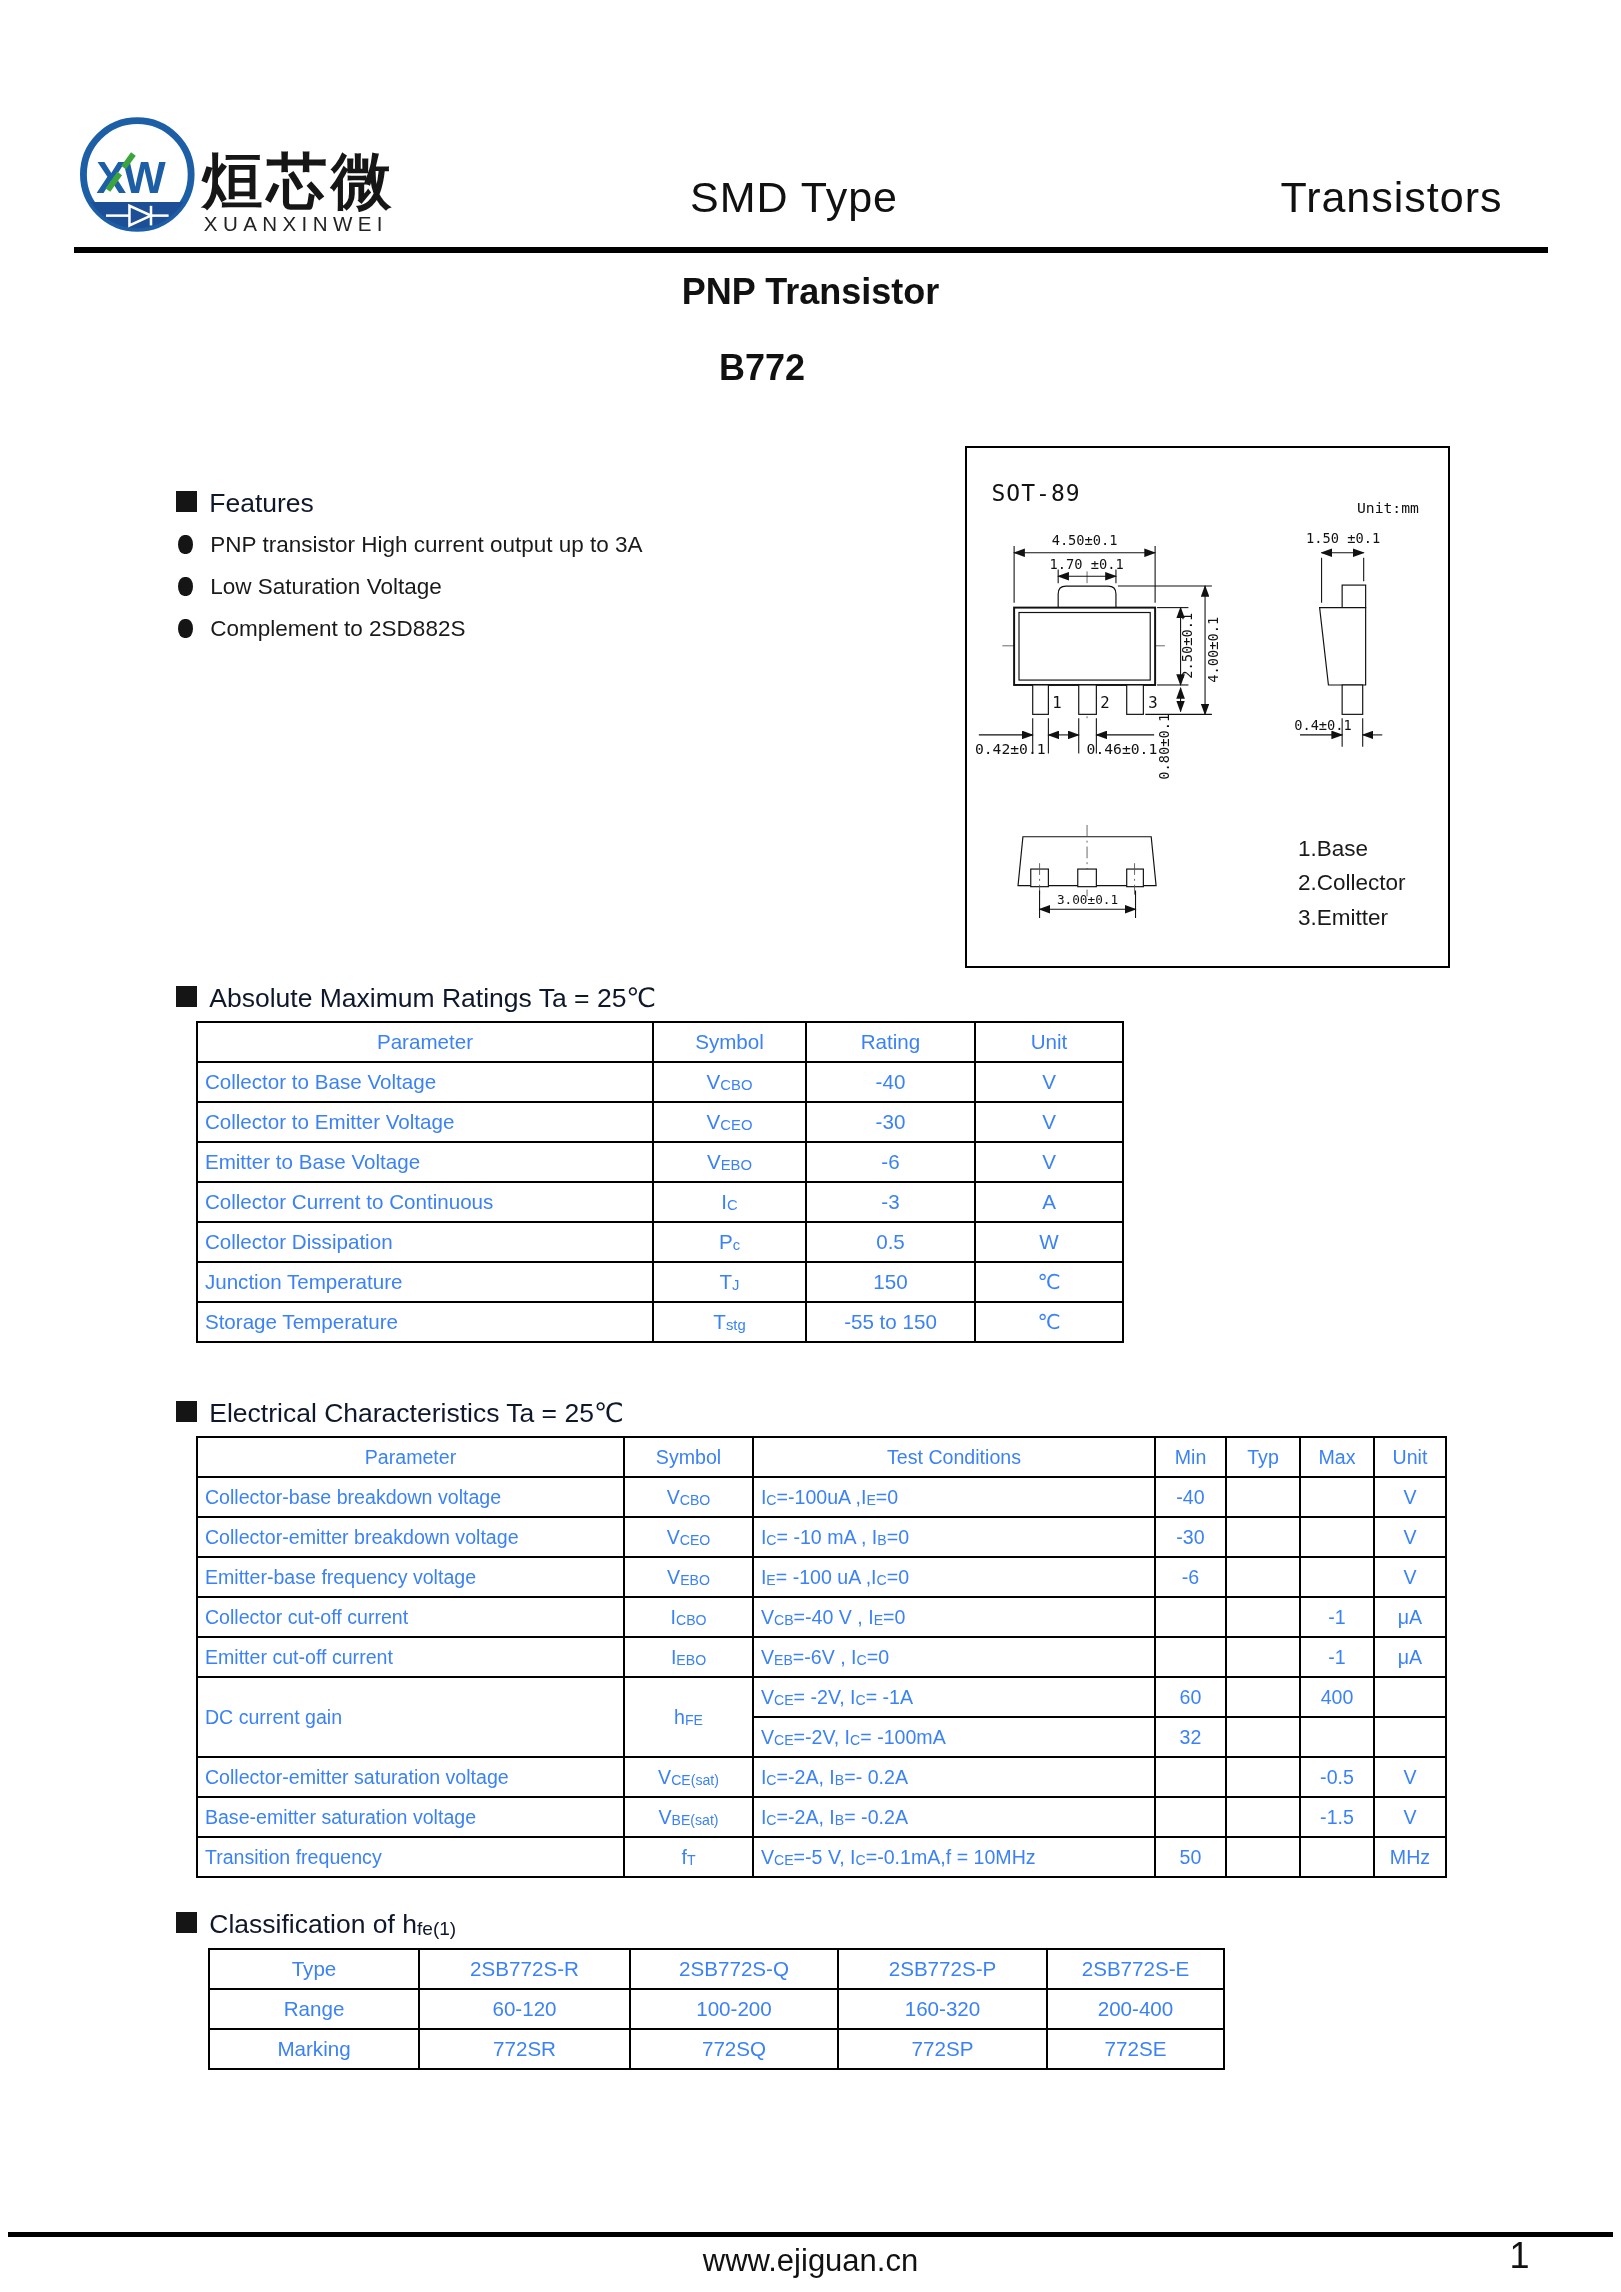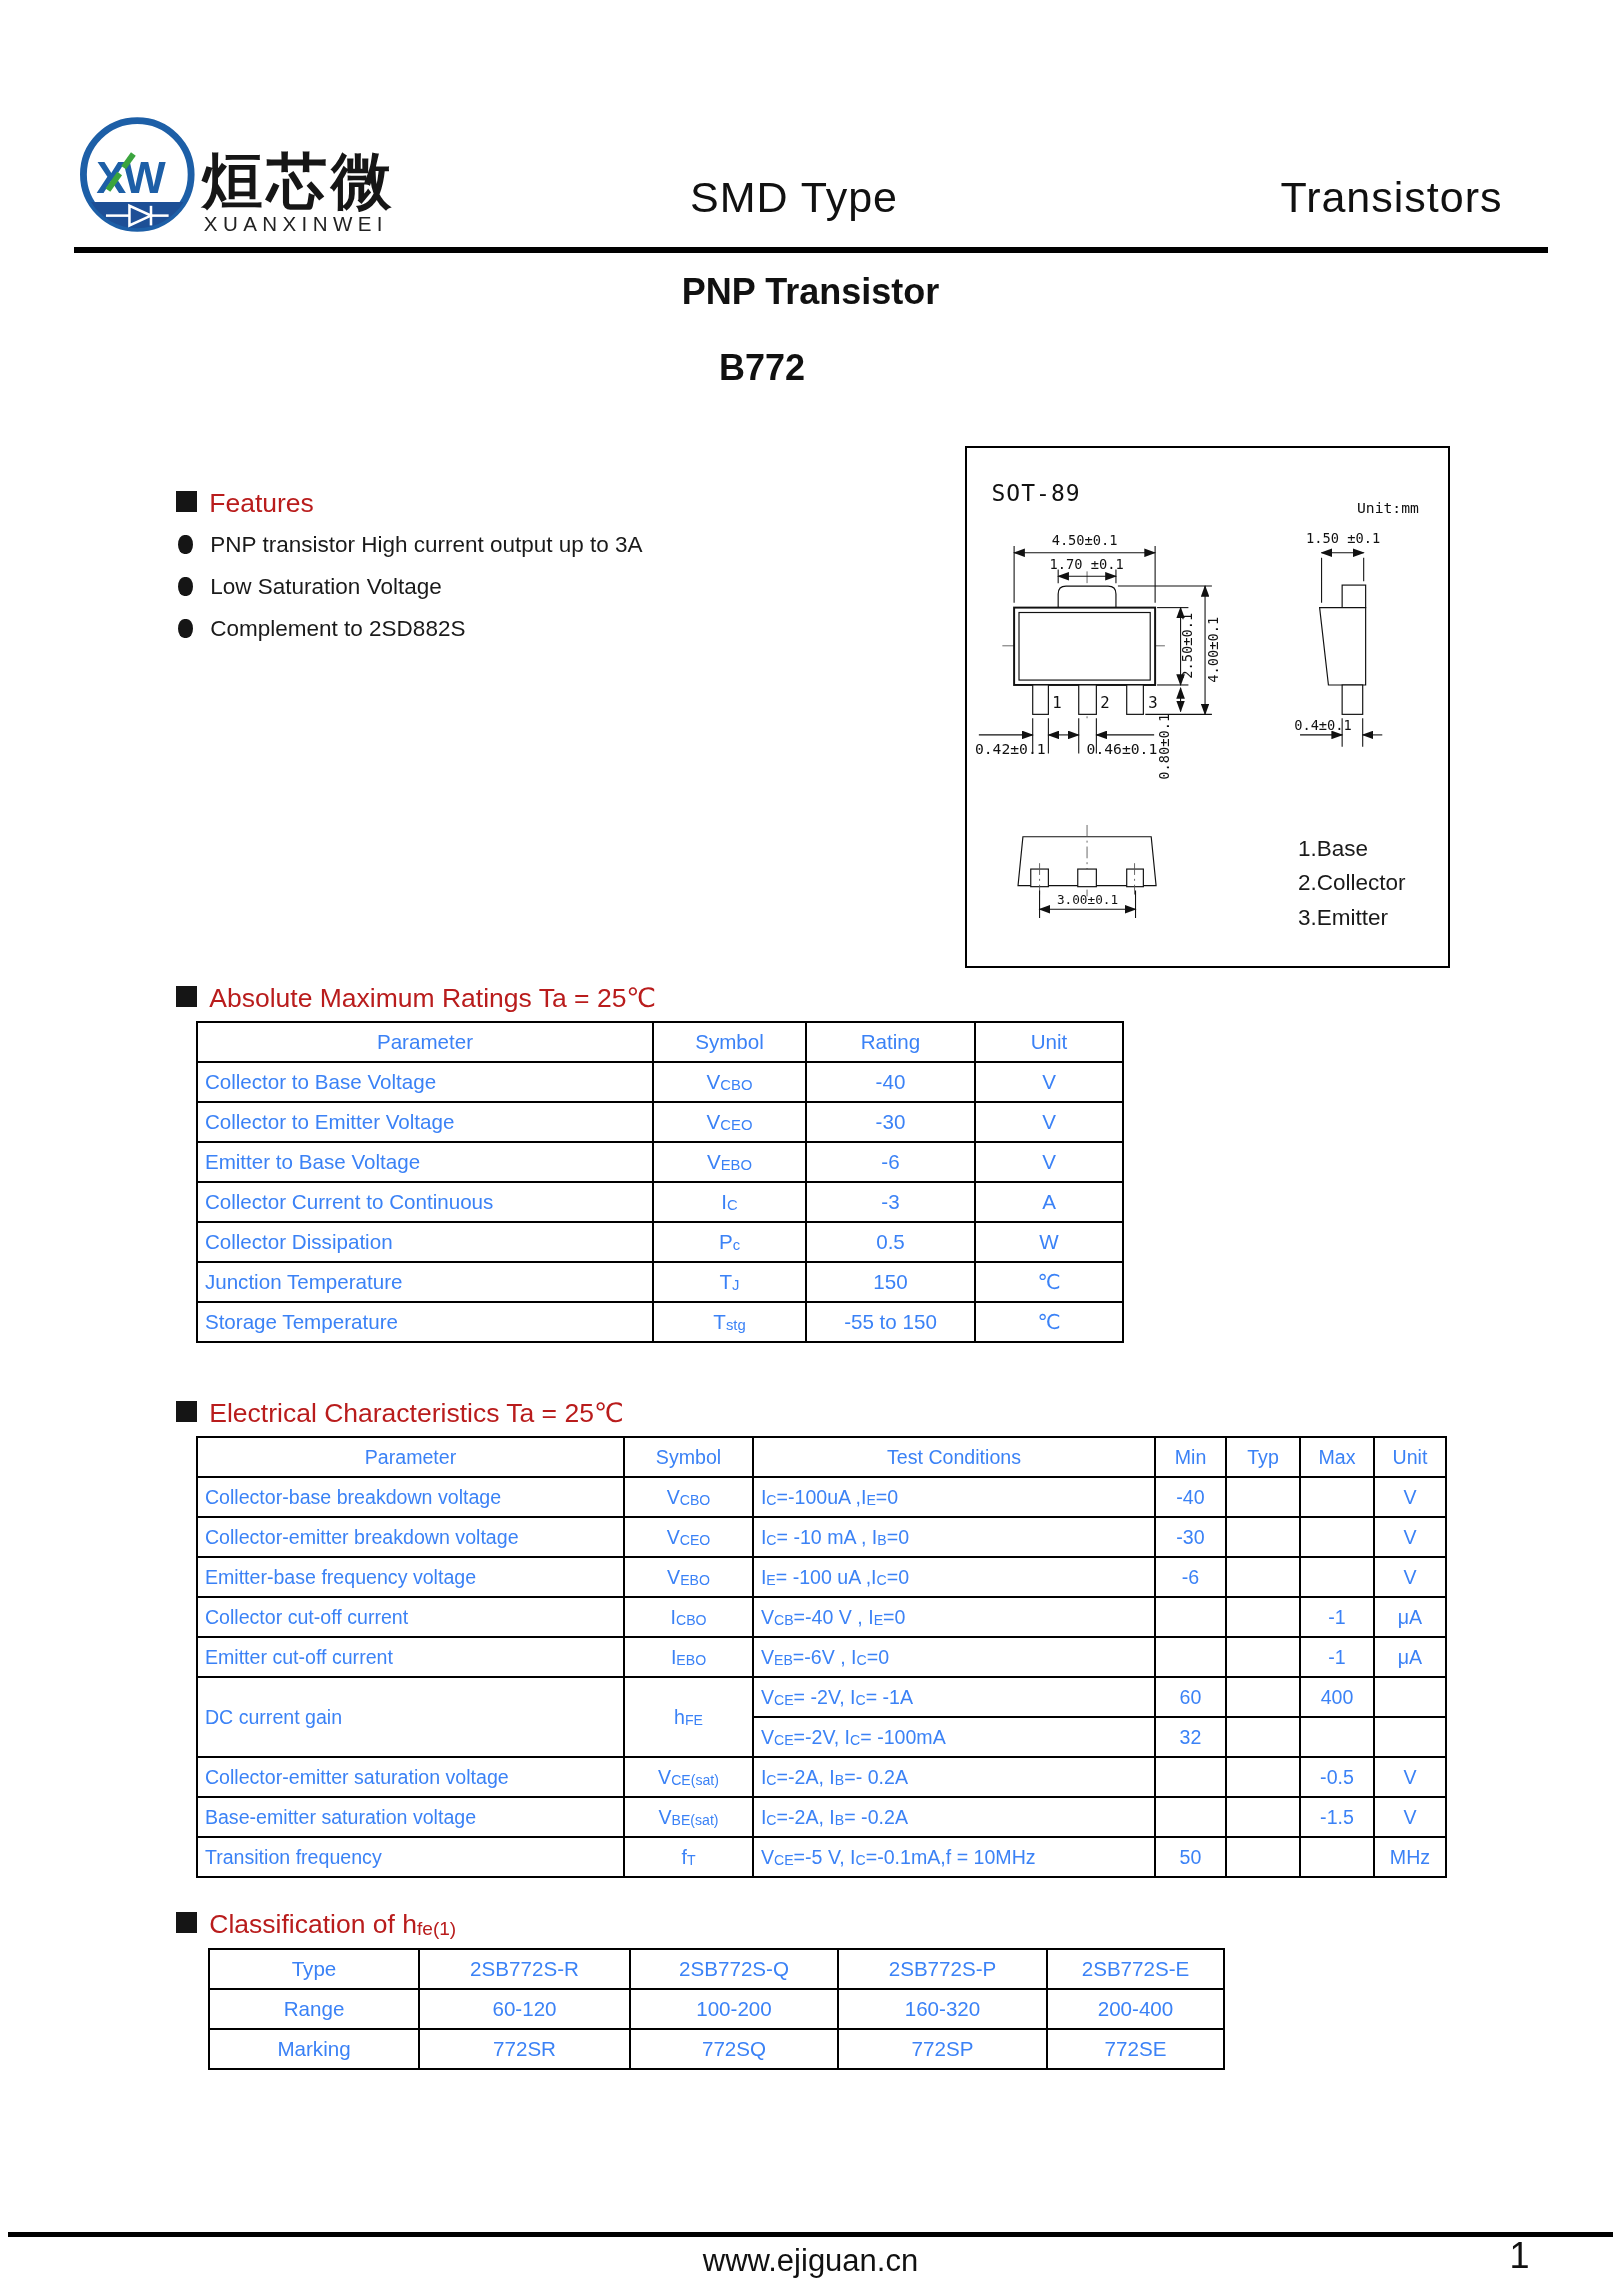--- a/index.html
+++ b/index.html
@@ -8,21 +8,21 @@
   .abs{position:absolute;}
 
   
   .hdr-type{left:549px;top:173px;width:490px;text-align:center;font-size:43px;letter-spacing:1px;}
   .hdr-cat{left:1225px;top:173px;width:333px;text-align:center;font-size:43px;letter-spacing:1px;}
   .rule-top{left:74px;top:247px;width:1474px;height:5.9px;background:#000;}
   .doc-title{left:0;top:271px;width:1621px;text-align:center;font-size:36px;font-weight:bold;}
   .part-no{left:0;top:347px;width:1524px;text-align:center;font-size:36px;font-weight:bold;}
 
   
-  .sec-h{font-size:26.5px;color:#b91c1c;white-space:nowrap;}
+  .sec-h{font-size:26.5px;color:#0f172a;white-space:nowrap;}
   .sec-h .sq{display:inline-block;width:20.6px;height:20.6px;background:#151515;margin-right:12.7px;}
   .sub, sub{font-size:72%;vertical-align:-0.1em;line-height:0;}
 
   
   .feat-item{font-size:22.5px;color:#1a1a1a;white-space:nowrap;}
   .feat-item .dot{display:inline-block;width:14.7px;height:18.6px;border-radius:50%/60%;background:#151515;
                   margin-right:17.6px;vertical-align:-2px;}
 
   
   .pkg-box{left:965px;top:446px;width:485px;height:522px;border:2px solid #000;box-sizing:border-box;}

